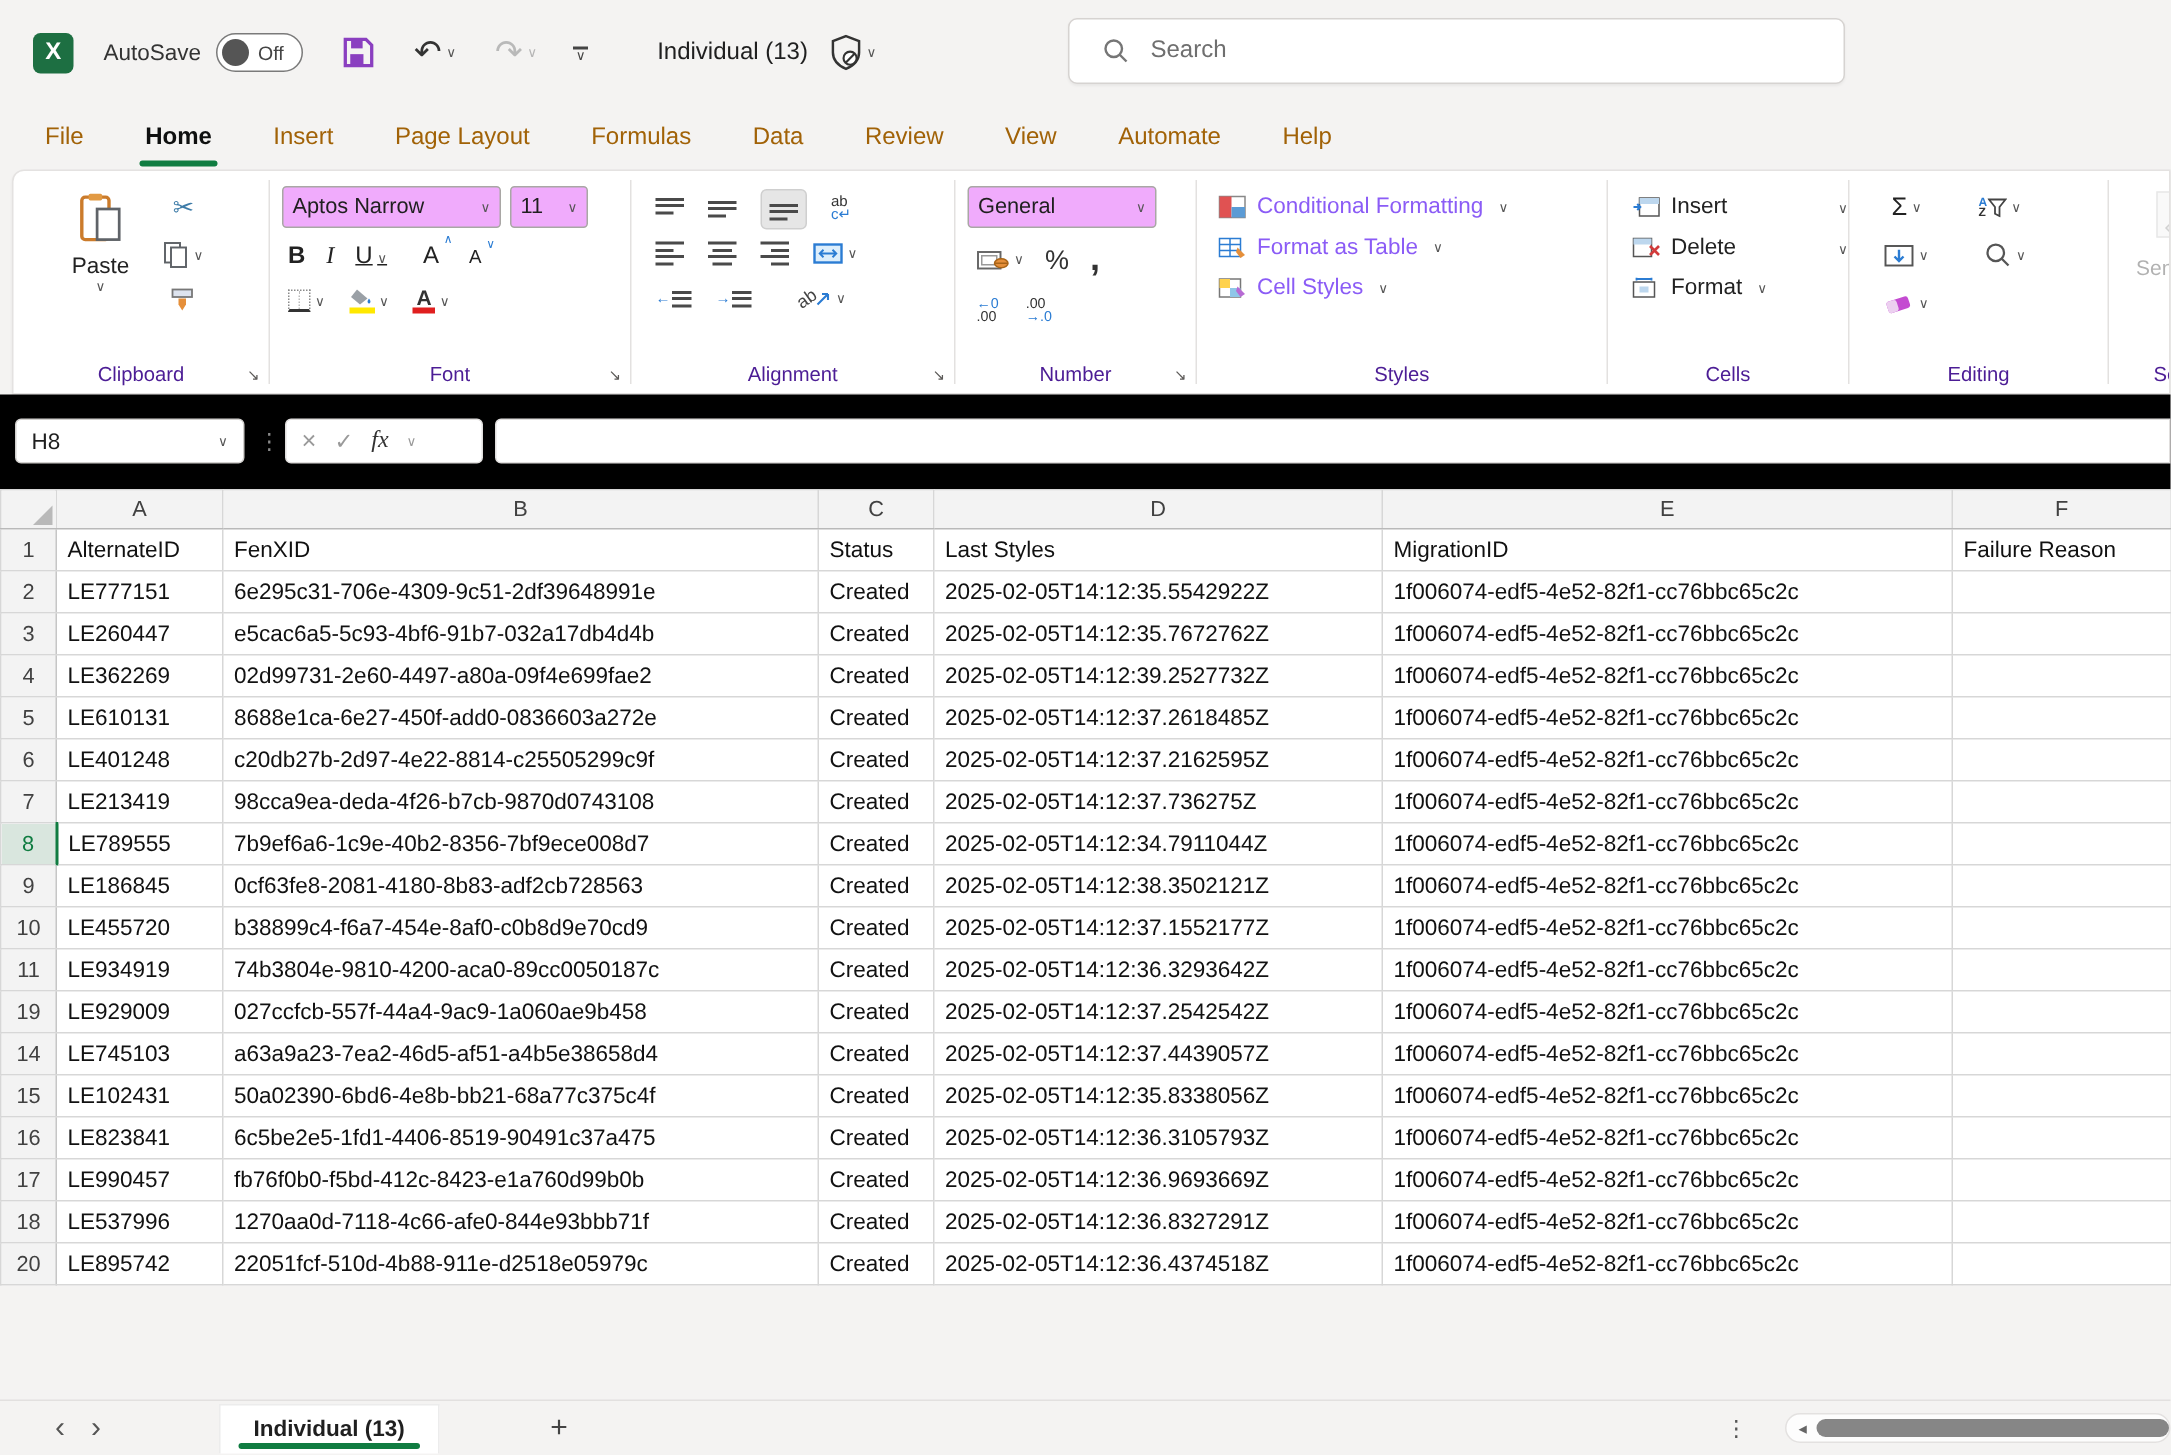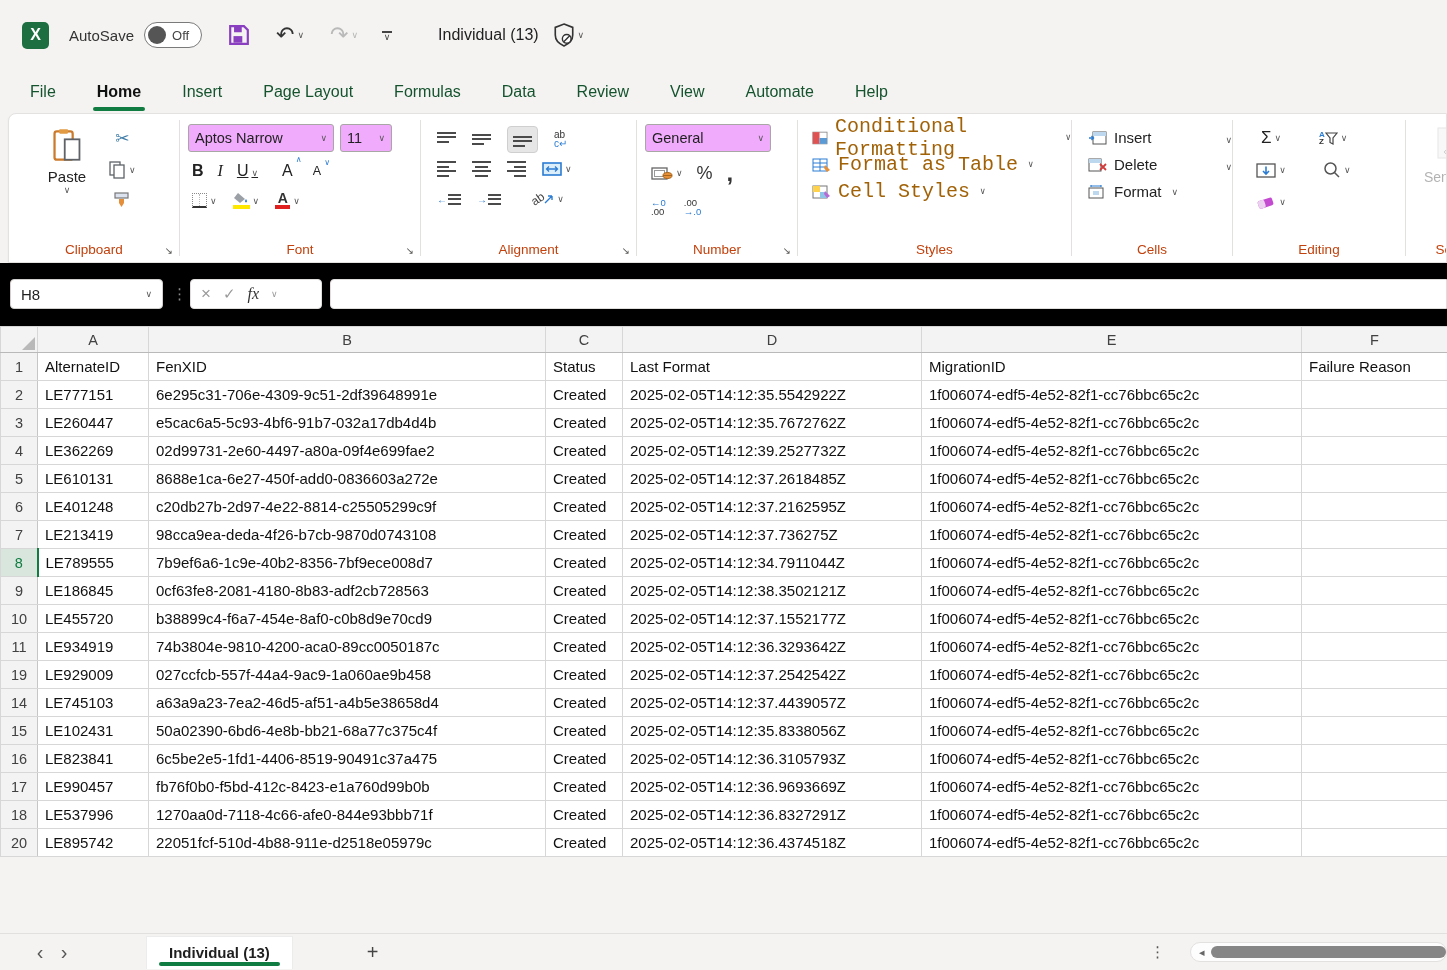--- a/index.html
+++ b/index.html
@@ -29,33 +29,33 @@
   .shield-wrap { margin-left:14px; display:flex; align-items:center; }
   .searchbox { position:absolute; left:712px; top:12px; width:518px; height:44px;
     background:#fff; border:1px solid #d6d3d1; border-radius:6px;
     display:flex; align-items:center; box-shadow:0 1px 2px rgba(0,0,0,.05); }
   .searchbox .ph { color:#6f6f6f; font-size:16px; margin-left:14px; }
   .searchbox svg { margin-left:22px; }
 
   
   .tabsrow { position:absolute; top:70px; left:0; width:1447px; height:43px;
     display:flex; align-items:center; background:#f4f3f2; }
-  .rtab { font-size:16px; color:#14532d; margin-left:37px; padding:4px 2px; position:relative; cursor:default; }
+  .rtab { font-size:16px; color:#a16207; margin-left:37px; padding:4px 2px; position:relative; cursor:default; }
   .rtab:first-child { margin-left:28px; }
   .rtab.active { color:#0f1010; font-weight:bold; }
   .rtab.active::after { content:""; position:absolute; left:-2px; right:-2px; bottom:-6px;
     height:4px; border-radius:2px; background:#107c41; }
 
   
   .ribbon { position:absolute; top:113px; left:8px; width:1439px; height:150px;
     background:#fff; border:1px solid #e4e2e1; border-radius:8px 0 0 0;
     display:flex; overflow:hidden; box-shadow:0 1px 2px rgba(0,0,0,.06); }
   .rgroup { position:relative; height:100%; flex:none; padding-top:10px; }
   .rgroup .glabel { position:absolute; bottom:5px; left:0; right:0; text-align:center;
-    font-size:13.5px; color:#c2410c; }
+    font-size:13.5px; color:#4c1d95; }
   .launcher { position:absolute; bottom:6px; right:6px; font-size:10px; color:#5c5a58; }
   .launcher::after { content:"↘"; }
   .gdiv { width:1px; background:#e3e1e0; margin:6px 0; flex:none; }
   .icnbtn { display:inline-flex; align-items:center; justify-content:center; cursor:default; }
 
   
   .g-clip { width:170px; }
   .paste-big { position:absolute; left:26px; top:14px; width:64px; text-align:center; }
   .paste-big .plabel { font-size:15px; color:#222; margin-top:2px; }
   .paste-big .v { font-size:9px; color:#555; }
@@ -102,21 +102,21 @@
   .g-num { width:160px; }
   .numrow { display:flex; align-items:center; gap:14px; margin-left:14px; height:30px; }
   .combo-num { width:126px; margin-left:8px; }
   .pct { font-size:18px; color:#333; }
   .comma { font-size:24px; font-weight:bold; color:#333; line-height:10px; }
   .dec-ic { font-size:9.5px; line-height:9px; color:#333; text-align:left; }
   .dec-ic .blue { color:#2b7cd3; }
 
   
   .g-styles { width:273px; }
-  .stylerow { display:flex; align-items:center; gap:7px; margin-left:14px; height:27px; font-size:20px; color:#a16207;font-family:Liberation Mono, monospace; }
+  .stylerow { display:flex; align-items:center; gap:7px; margin-left:14px; height:27px; font-size:15px; color:#8b5cf6; }
 
   
   .g-cells { width:160px; }
   .cellrow { display:flex; align-items:center; gap:7px; margin-left:16px; height:27px; font-size:15px; color:#222; }
   .cellrow .sp { flex:1; }
 
   
   .g-edit { width:172px; }
   .editrow { display:flex; align-items:center; margin-left:20px; height:28px; gap:6px; }
   .sum { font-size:17px; color:#222; }
@@ -198,20 +198,27 @@
     <span class="v">∨</span>
   </span>
   <span class="doc-title">Individual (13)</span>
   <span class="shield-wrap chev">
     <svg width="22" height="24" viewBox="0 0 20 22">
       <path d="M10 1 L18 4 V11 C18 16 14 19.3 10 21 C6 19.3 2 16 2 11 V4 Z" fill="none" stroke="#333" stroke-width="1.5"></path>
       <circle cx="12.5" cy="14.5" r="4" fill="#fff" stroke="#333" stroke-width="1.3"></circle>
       <line x1="9.8" y1="17.2" x2="15.2" y2="11.8" stroke="#333" stroke-width="1.3"></line>
     </svg>
   </span>
+  <div class="searchbox">
+    <svg width="18" height="18" viewBox="0 0 18 18">
+      <circle cx="7.5" cy="7.5" r="5.5" fill="none" stroke="#767676" stroke-width="1.6"></circle>
+      <line x1="11.5" y1="11.5" x2="16" y2="16" stroke="#767676" stroke-width="1.6"></line>
+    </svg>
+    <span class="ph">Search</span>
+  </div>
 </div>
 
 <nav class="tabsrow">
     <div class="rtab">File</div>
     <div class="rtab active">Home</div>
     <div class="rtab">Insert</div>
     <div class="rtab">Page Layout</div>
     <div class="rtab">Formulas</div>
     <div class="rtab">Data</div>
     <div class="rtab">Review</div>
@@ -568,21 +575,21 @@
         <th>E</th>
         <th>F</th>
       </tr>
   </thead>
   <tbody>
       <tr>
         <th class="rn">1</th>
         <td>AlternateID</td>
         <td>FenXID</td>
         <td>Status</td>
-        <td>Last Format</td>
+        <td>Last Styles</td>
         <td>MigrationID</td>
         <td>Failure Reason</td>
       </tr>
       <tr>
         <th class="rn">2</th>
         <td>LE777151</td>
         <td>6e295c31-706e-4309-9c51-2df39648991e</td>
         <td>Created</td>
         <td>2025-02-05T14:12:35.5542922Z</td>
         <td>1f006074-edf5-4e52-82f1-cc76bbc65c2c</td>

